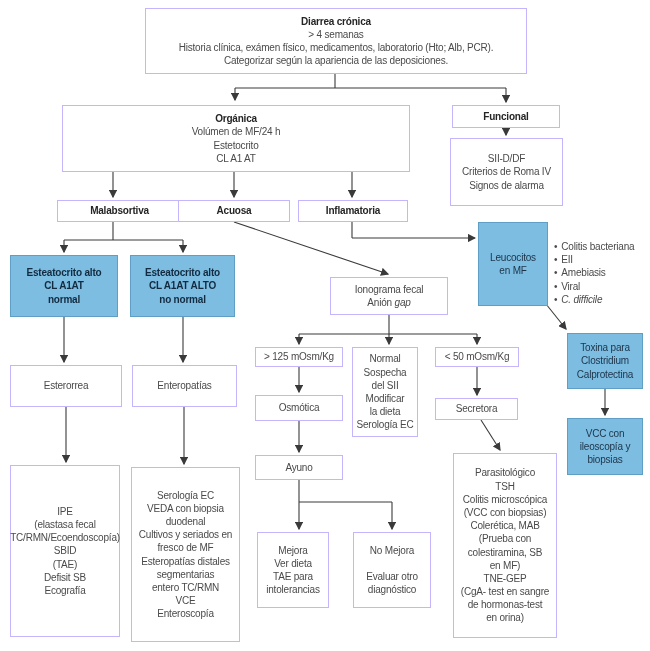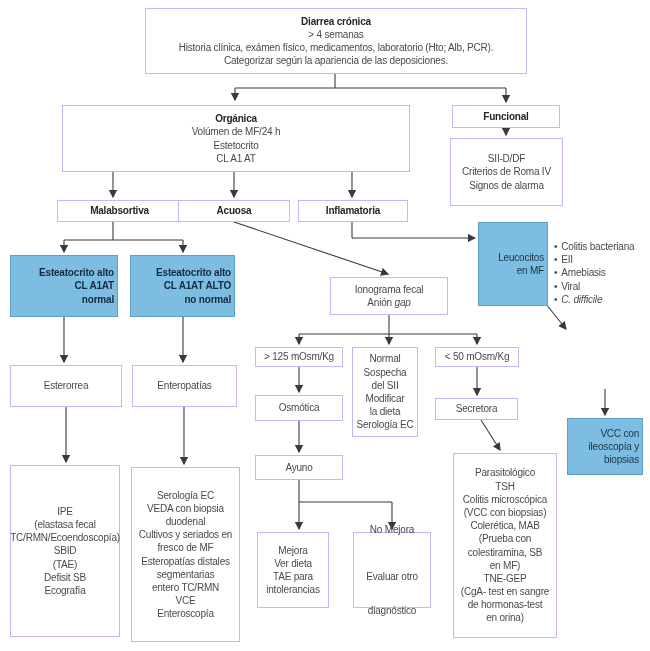--- a/index.html
+++ b/index.html
@@ -6,21 +6,21 @@
   #stage{
     position:relative;width:650px;height:651px;background:#ffffff;
     font-family:"Liberation Sans",sans-serif;font-size:10px;line-height:1.32;
     color:#4a4a4a;letter-spacing:-0.2px;overflow:hidden;
   }
   .box{
     position:absolute;border:1px solid #c4b5fd;background:#fff;
     display:flex;flex-direction:column;justify-content:center;align-items:center;
     text-align:center;box-sizing:border-box;padding:2px 3px;z-index:2;
   }
-  .blue{background:#7dbde2;border-color:#5f9fc6;color:#1c3347;align-items:flex-end;}
+  .blue{background:#7dbde2;border-color:#5f9fc6;color:#1c3347;}
   .bold{font-weight:bold;color:#252525;}
   .blue .bold{color:#122b40;}
   .italic{font-style:italic;}
   .bullets{
     position:absolute;display:flex;flex-direction:column;justify-content:space-between;
     text-align:left;z-index:2;
   }
   .bullets .bi{white-space:nowrap;}
   .bullets .dot{margin-right:4px;}
   svg.wires{position:absolute;left:0;top:0;z-index:1;pointer-events:none;}
@@ -191,40 +191,45 @@
     <div>VCE</div>
     <div>Enteroscopía</div>
   </div>
 
   <div class="box" style="left:257px;top:532px;width:72px;height:76px;">
     <div>Mejora</div>
     <div>Ver dieta</div>
     <div>TAE para</div>
     <div>intolerancias</div>
   </div>
-  <div class="box" style="left:353px;top:532px;width:78px;height:76px;gap:21px;">
+  <div class="box" style="left:353px;top:532px;width:78px;height:76px;">
     <div class="gap-below">No Mejora</div>
     <div>Evaluar otro</div>
     <div>diagnóstico</div>
   </div>
 
   <div class="box" style="left:453px;top:453px;width:104px;height:185px;">
     <div>Parasitológico</div>
     <div>TSH</div>
     <div>Colitis microscópica</div>
     <div>(VCC con biopsias)</div>
     <div>Colerética, MAB</div>
     <div>(Prueba con</div>
     <div>colestiramina, SB</div>
     <div>en MF)</div>
     <div>TNE-GEP</div>
     <div>(CgA- test en sangre</div>
     <div>de hormonas-test</div>
     <div>en orina)</div>
   </div>
 
+  <div class="box blue" style="left:567px;top:333px;width:76px;height:56px;">
+    <div>Toxina para</div>
+    <div>Clostridium</div>
+    <div>Calprotectina</div>
+  </div>
   <div class="box blue" style="left:567px;top:418px;width:76px;height:57px;">
     <div>VCC con</div>
     <div>ileoscopía y</div>
     <div>biopsias</div>
   </div>
 
 </div>
 
 </body></html>

